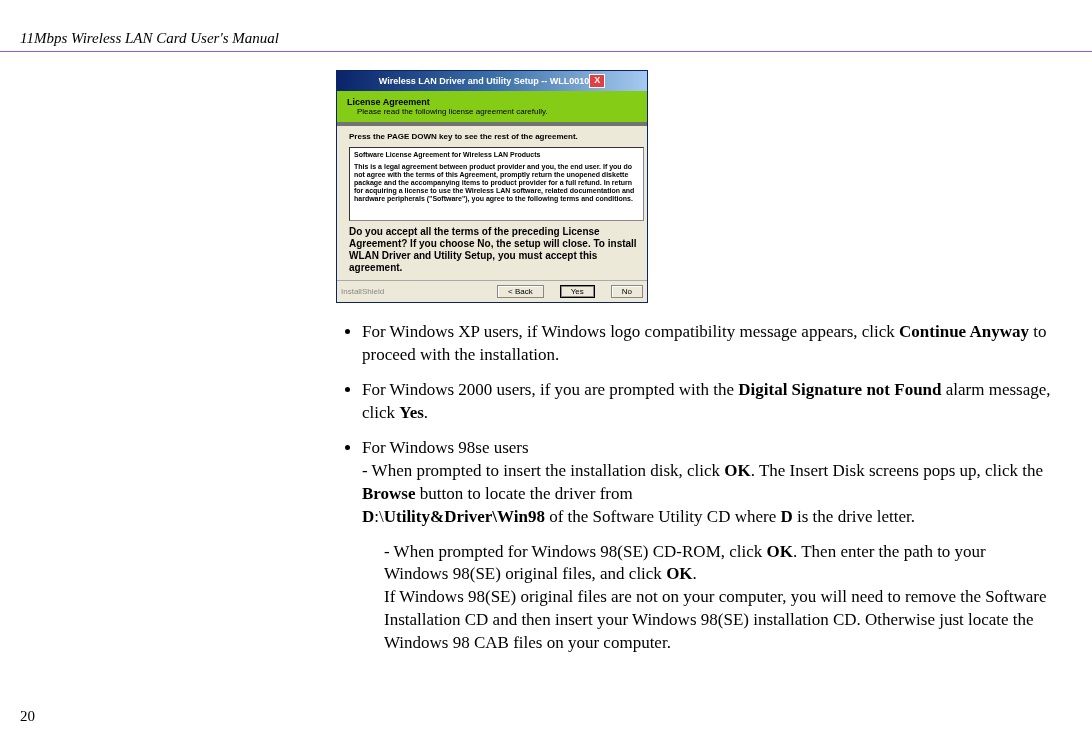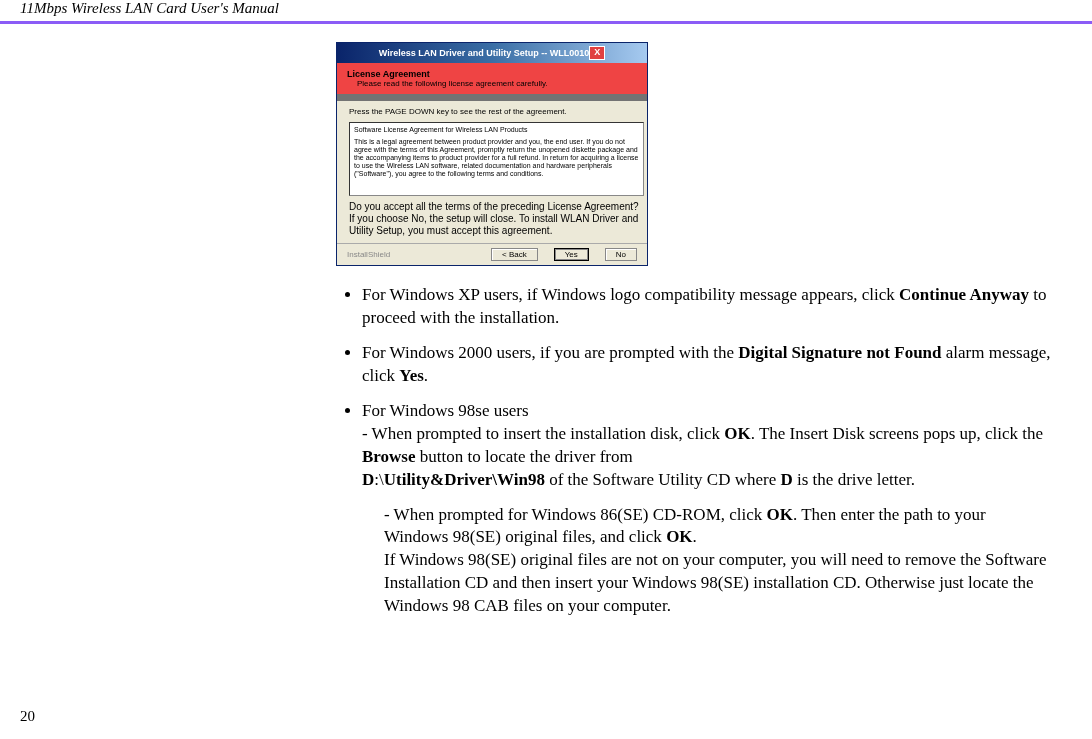--- a/index.html
+++ b/index.html
@@ -10,21 +10,22 @@
     color: #000;
     background: #fff;
     width: 1092px;
     height: 739px;
     position: relative;
   }
   .header {
     font-style: italic;
     font-size: 15px;
     padding: 0 20px 4px 20px;
-    border-bottom: 3px solid #8b5cf6;
+    border-bottom: 1px solid #8b5cf6;
+    margin-top: 30px;
   }
   .content {
     padding: 18px 30px 0 300px;
   }
   .step-line {
     margin-bottom: 14px;
     font-size: 17px;
   }
   .step-num {
     display: inline-block;
@@ -54,34 +55,35 @@
     width: 14px;
     height: 12px;
     background: #e04040;
     border: 1px solid #fff;
     text-align: center;
     line-height: 10px;
     color: #fff;
     font-size: 9px;
   }
   .dlg-header {
-    background: #ef4444;
+    background: #84cc16;
     padding: 6px 10px 6px 10px;
-    border-bottom: 7px solid #737373;
+    border-bottom: 4px solid #737373;
   }
   .dlg-header .h1 {
     font-weight: bold;
     font-size: 9px;
   }
   .dlg-header .h2 {
     padding-left: 10px;
     font-size: 8px;
   }
   .dlg-body {
     padding: 6px 3px 2px 12px;
+    font-weight: bold;
   }
   .dlg-instr {
     font-size: 8px;
     margin-bottom: 6px;
   }
   .license-box {
     background: #fff;
     border: 1px inset #888;
     padding: 3px 4px;
     font-size: 7px;
@@ -90,21 +92,21 @@
     overflow: hidden;
   }
   .dlg-q {
     font-size: 10px;
     padding: 5px 0 2px 0;
     line-height: 1.2;
   }
   .dlg-footline {
     border-top: 1px solid #aaa;
     margin-top: 2px;
-    padding: 4px 10px;
+    padding: 4px 4px;
     display: flex;
     justify-content: space-between;
     align-items: center;
   }
   .ishield {
     font-size: 8px;
     color: #888;
   }
   .btnrow {
     display: flex;
@@ -188,19 +190,19 @@
       <span>For Windows 2000 users, if you are prompted with the </span><b>Digital Signature not Found</b><span> alarm message, click </span><b>Yes</b><span>.</span>
     </li>
     <li>
       <span>For Windows 98se users</span><br>
       <span>- When prompted to insert the installation disk, click </span><b>OK</b><span>. The Insert Disk screens pops up, click the </span><b>Browse</b><span> button to locate the driver from </span><br>
       <b>D</b><span>:\</span><b>Utility&amp;Driver\Win98</b><span> of the Software Utility CD where </span><b>D</b><span> is the drive letter.</span>
     </li>
   </ul>
 
   <div class="subpara">
-    <span>- When prompted for Windows 86(SE) CD-ROM, click </span><b>OK</b><span>. Then enter the path to your Windows 98(SE) original files, and click </span><b>OK</b><span>.</span><br>
+    <span>- When prompted for Windows 98(SE) CD-ROM, click </span><b>OK</b><span>. Then enter the path to your Windows 98(SE) original files, and click </span><b>OK</b><span>.</span><br>
     <span>If Windows 98(SE) original files are not on your computer, you will need to remove the Software Installation CD and then insert your Windows 98(SE) installation CD. Otherwise just locate the Windows 98 CAB files on your computer.</span>
   </div>
 
 </div>
 
 <div class="page-num">20</div>
 
 </body></html>

